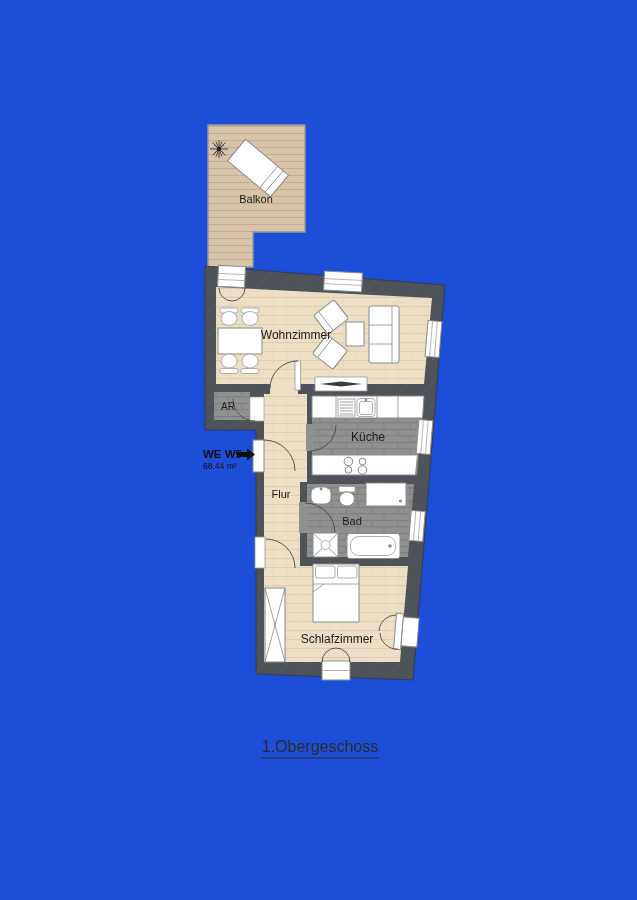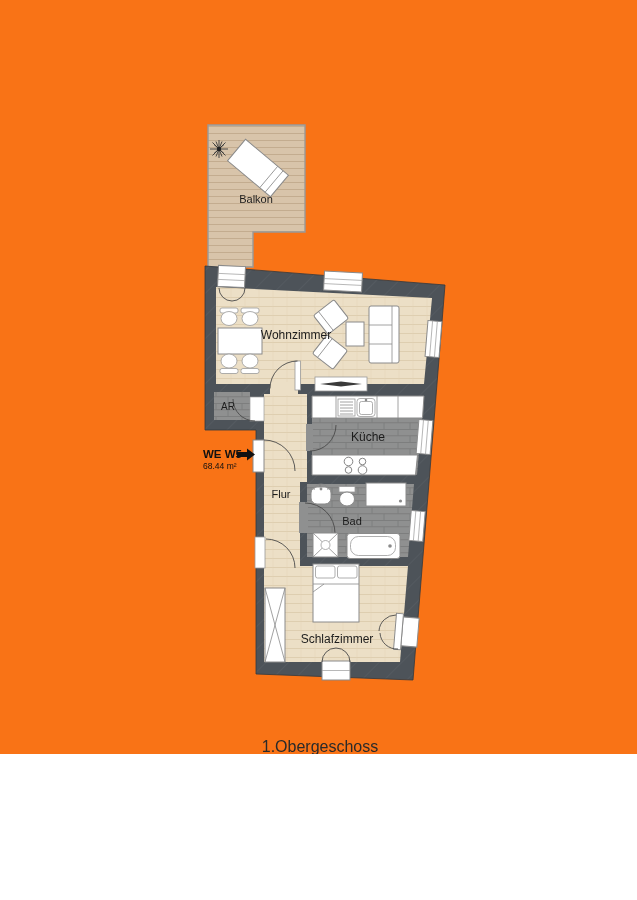--- a/index.html
+++ b/index.html
@@ -1,16 +1,16 @@
 <!DOCTYPE html>
 <html><head>
 <meta charset="utf-8">
 <style>
   html,body{margin:0;padding:0;background:#ffffff;}
-  .canvas{position:relative;width:637px;height:754px;background:#f97316;overflow:hidden;
+  .canvas{position:relative;width:637px;height:900px;background:#1d4ed8;overflow:hidden;
           font-family:"Liberation Sans", sans-serif;}
   svg{display:block;}
   .room-label{font-family:"Liberation Sans", sans-serif;fill:#1c1c1c;}
   .lbl-12{font-size:12px;}
   .lbl-11{font-size:11px;}
   .lbl-10{font-size:10px;}
   .unit-label{font-size:11.5px;font-weight:bold;fill:#111;}
   .unit-area{font-size:8.5px;fill:#111;}
   .title-text{font-size:16px;fill:#2a2a2a;}
   .fixture{fill:#ffffff;stroke:#8a8a8a;stroke-width:1;}

